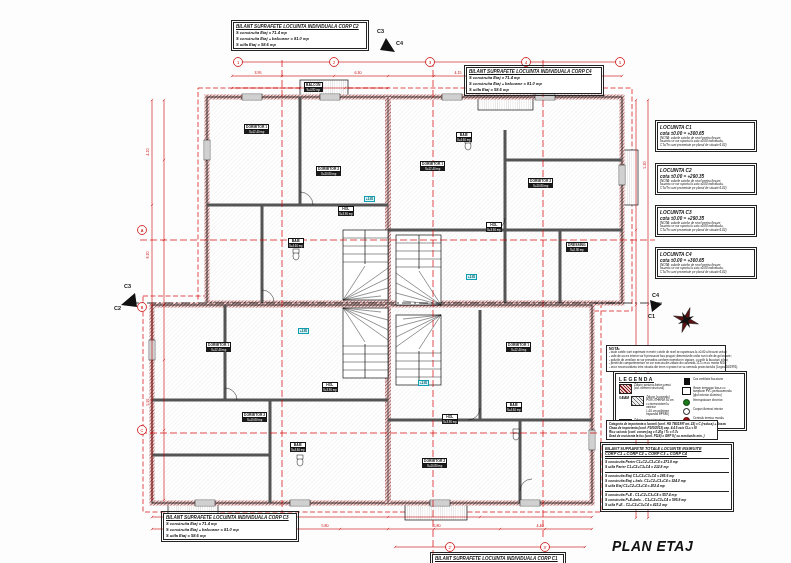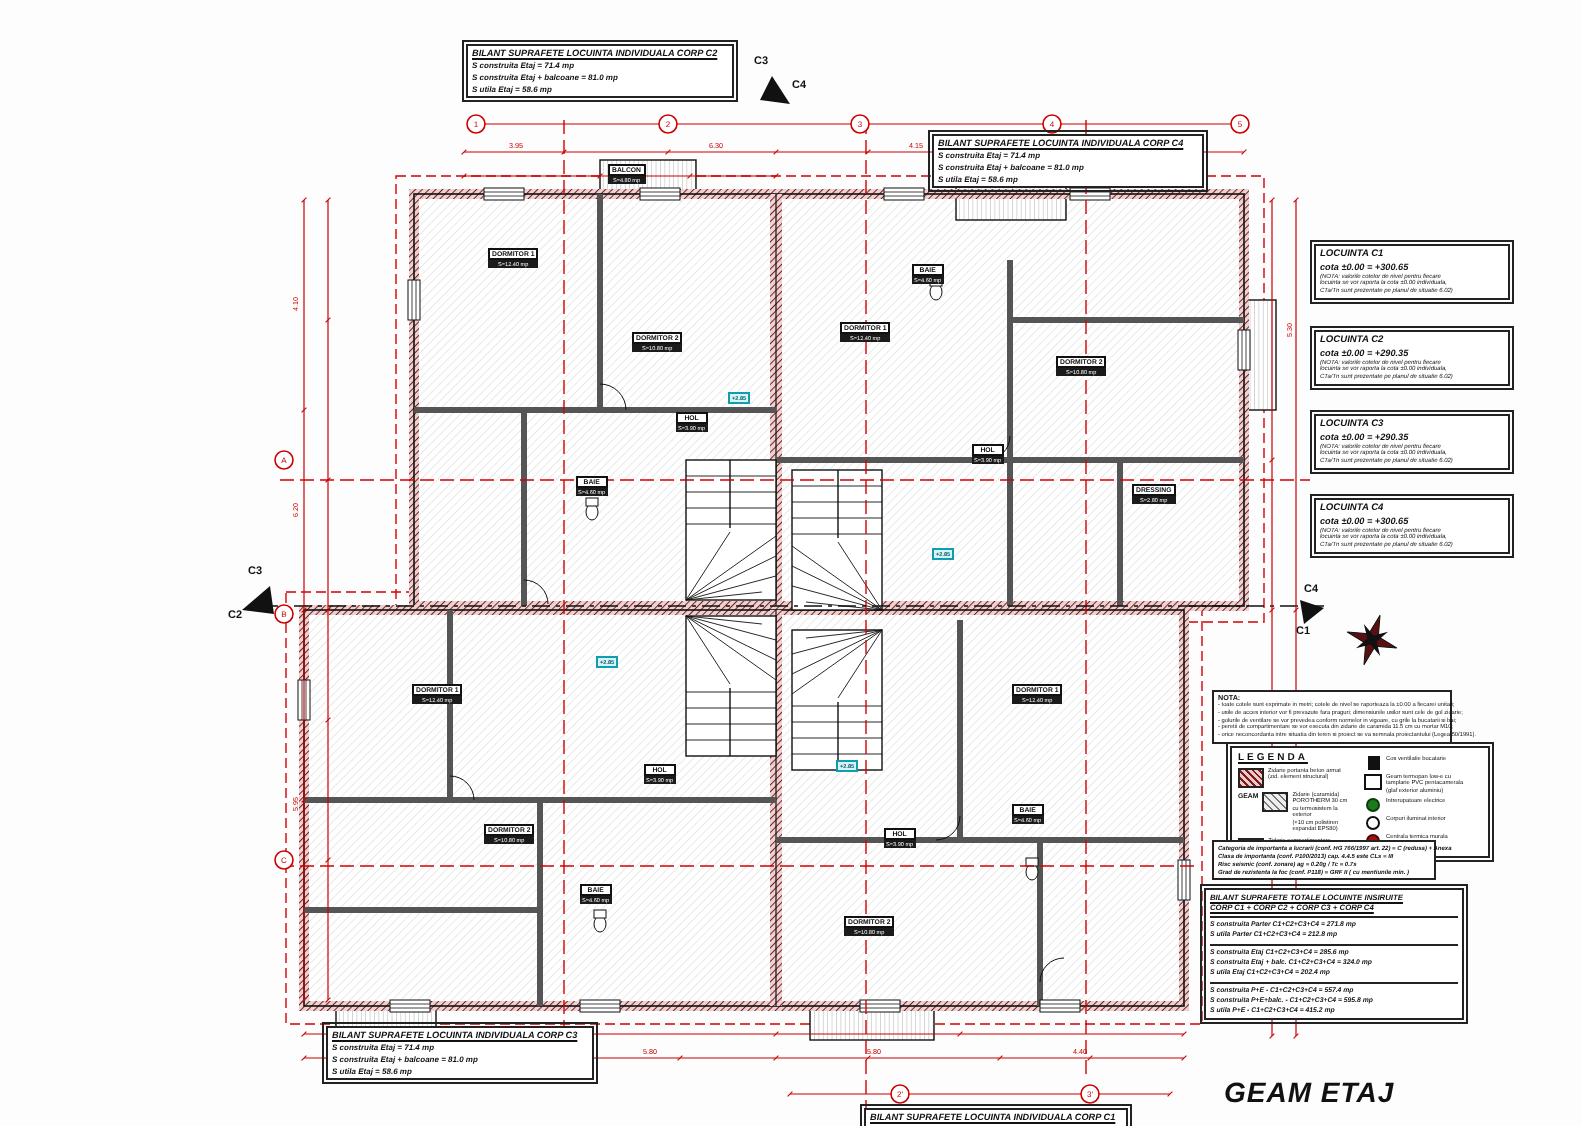--- a/index.html
+++ b/index.html
@@ -408,21 +408,21 @@
     <div class="l">S construita Etaj + balc. C1+C2+C3+C4  = 324.0 mp</div>
     <div class="l">S utila Etaj C1+C2+C3+C4  = 202.4 mp</div>
   </div>
   <div class="grp">
     <div class="l">S construita P+E - C1+C2+C3+C4  = 557.4 mp</div>
     <div class="l">S construita P+E+balc. - C1+C2+C3+C4  = 595.8 mp</div>
     <div class="l">S utila P+E - C1+C2+C3+C4  = 415.2 mp</div>
   </div>
 </div>
 
-<div class="plan-title">GEAM ETAJ</div>
+<div class="plan-title">PLAN ETAJ</div>
 
 <div class="mkr" style="left:377px;top:28px">C3</div>
 <div class="mkr" style="left:396px;top:40px">C4</div>
 <div class="mkr" style="left:124px;top:283px">C3</div>
 <div class="mkr" style="left:114px;top:305px">C2</div>
 <div class="mkr" style="left:652px;top:292px">C4</div>
 <div class="mkr" style="left:648px;top:313px">C1</div>
 
 <div class="lvl" style="left:466px;top:274px">+2.85</div>
 <div class="lvl" style="left:364px;top:196px">+2.85</div>

